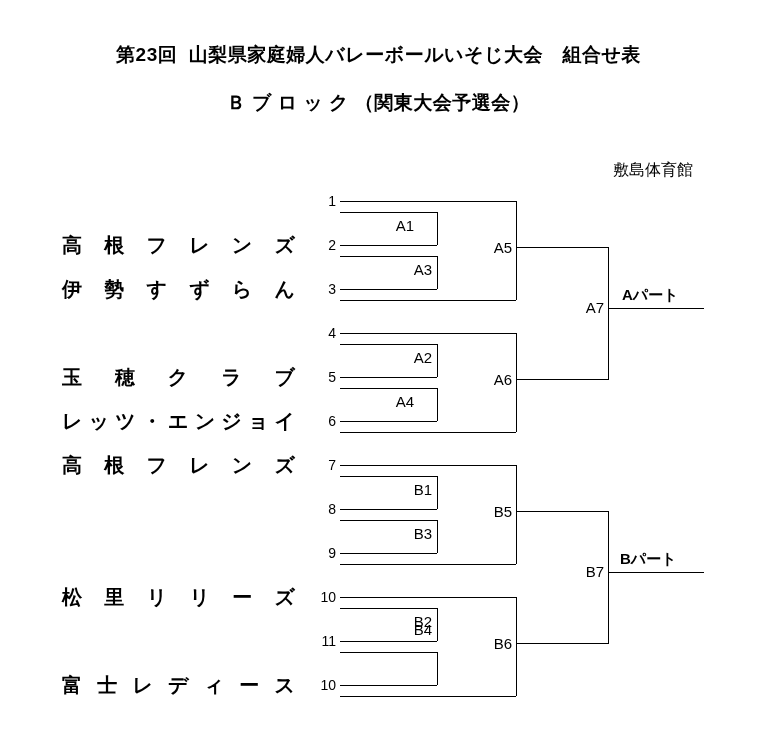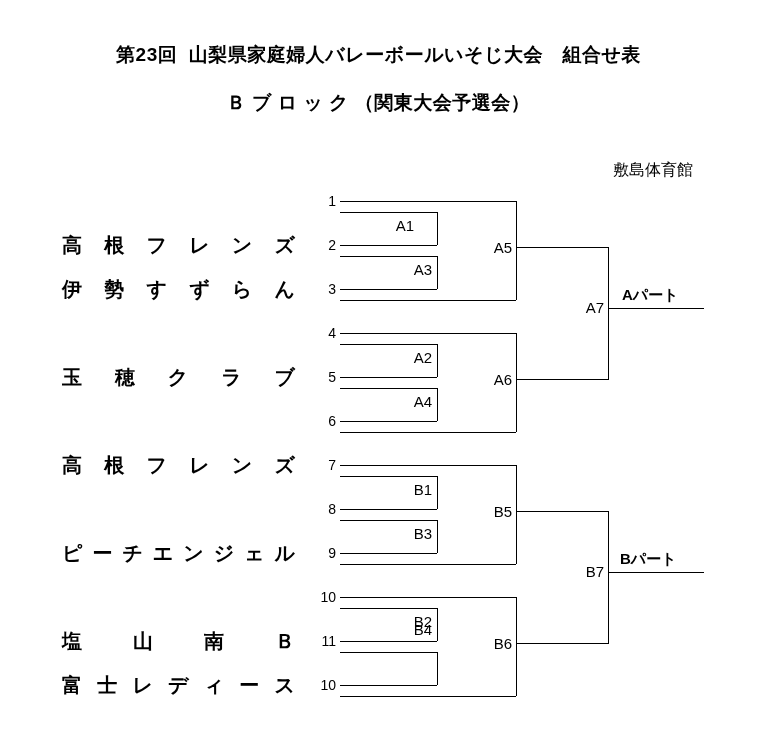--- a/index.html
+++ b/index.html
@@ -105,23 +105,23 @@
 
 <div id="page">
 
   <div class="title-main">第23回  山梨県家庭婦人バレーボールいそじ大会　組合せ表</div>
   <div class="title-sub">Ｂ ブ ロ ッ ク （関東大会予選会）</div>
   <div class="venue">敷島体育館</div>
 
   <div class="team-name" style="top:232px">高根フレンズ</div>
   <div class="team-name" style="top:276px">伊勢すずらん</div>
   <div class="team-name" style="top:364px">玉穂クラブ</div>
+  <div class="team-name" style="top:408px">レッツ・エンジョイ</div>
   <div class="team-name" style="top:452px">高根フレンズ</div>
-  <div class="team-name" style="top:540px">ピーチエンジェル</div>
-  <div class="team-name" style="top:628px">塩山南Ｂ</div>
+  <div class="team-name" style="top:584px">松里リリーズ</div>
   <div class="team-name" style="top:672px">富士レディース</div>
 
   <div class="seed-no" style="top:192px">1</div>
   <div class="seed-no" style="top:236px">2</div>
   <div class="seed-no" style="top:280px">3</div>
   <div class="seed-no" style="top:324px">4</div>
   <div class="seed-no" style="top:368px">5</div>
   <div class="seed-no" style="top:412px">6</div>
   <div class="seed-no" style="top:456px">7</div>
   <div class="seed-no" style="top:500px">8</div>
@@ -149,21 +149,21 @@
 
   <div class="hline" style="left:340px; top:333px; width:176px"></div>
   <div class="hline" style="left:340px; top:432px; width:176px"></div>
   <div class="hline" style="left:340px; top:344px; width:97px"></div>
   <div class="hline" style="left:340px; top:377px; width:97px"></div>
   <div class="vline" style="left:437px; top:344px; height:33px"></div>
   <div class="node-label" style="left:398px; top:350px; width:34px">A2</div>
   <div class="hline" style="left:340px; top:388px; width:97px"></div>
   <div class="hline" style="left:340px; top:421px; width:97px"></div>
   <div class="vline" style="left:437px; top:388px; height:33px"></div>
-  <div class="node-label" style="left:398px; top:394px; width:34px">A4</div>
+  <div class="node-label" style="left:380px; top:394px; width:34px">A4</div>
   <div class="vline" style="left:516px; top:333px; height:99px"></div>
   <div class="node-label" style="left:478px; top:372px; width:34px">A6</div>
   <div class="hline" style="left:516px; top:379px; width:93px"></div>
 
   <div class="vline" style="left:608px; top:247px; height:132px"></div>
   <div class="node-label" style="left:568px; top:300px; width:36px">A7</div>
   <div class="hline" style="left:608px; top:308px; width:96px"></div>
   <div class="part-label" style="left:622px; top:287px">Aパート</div>
 
   <div class="hline" style="left:340px; top:465px; width:176px"></div>

